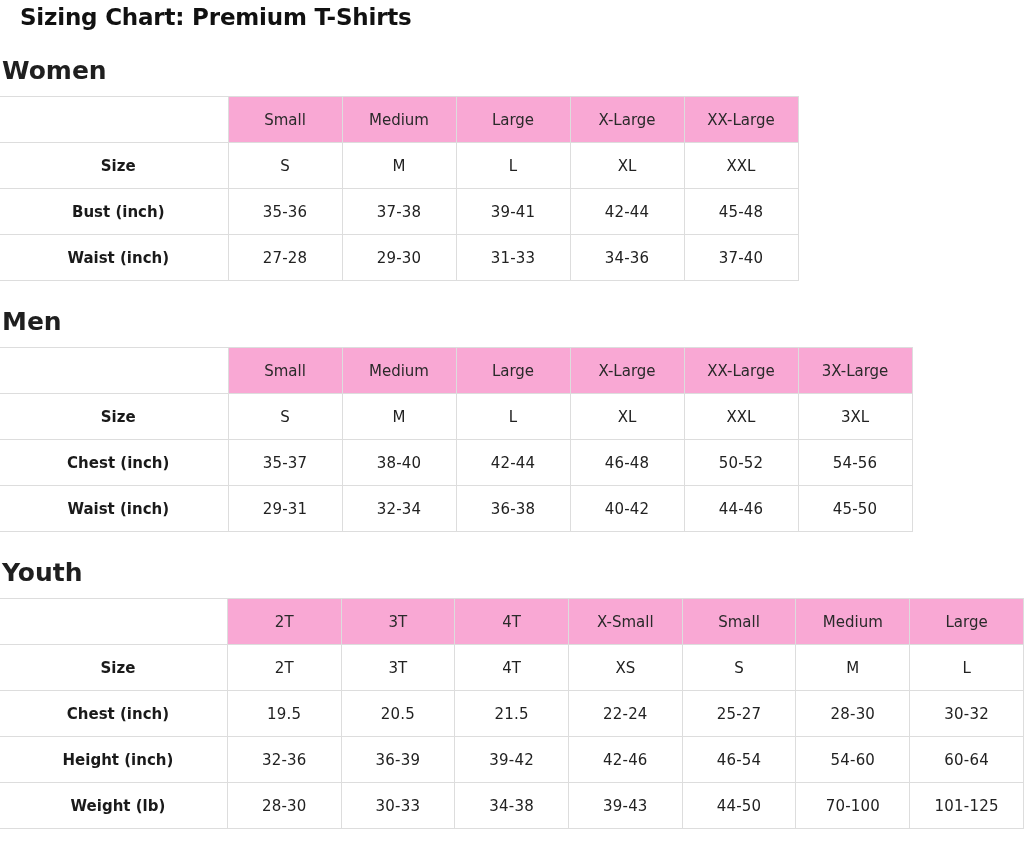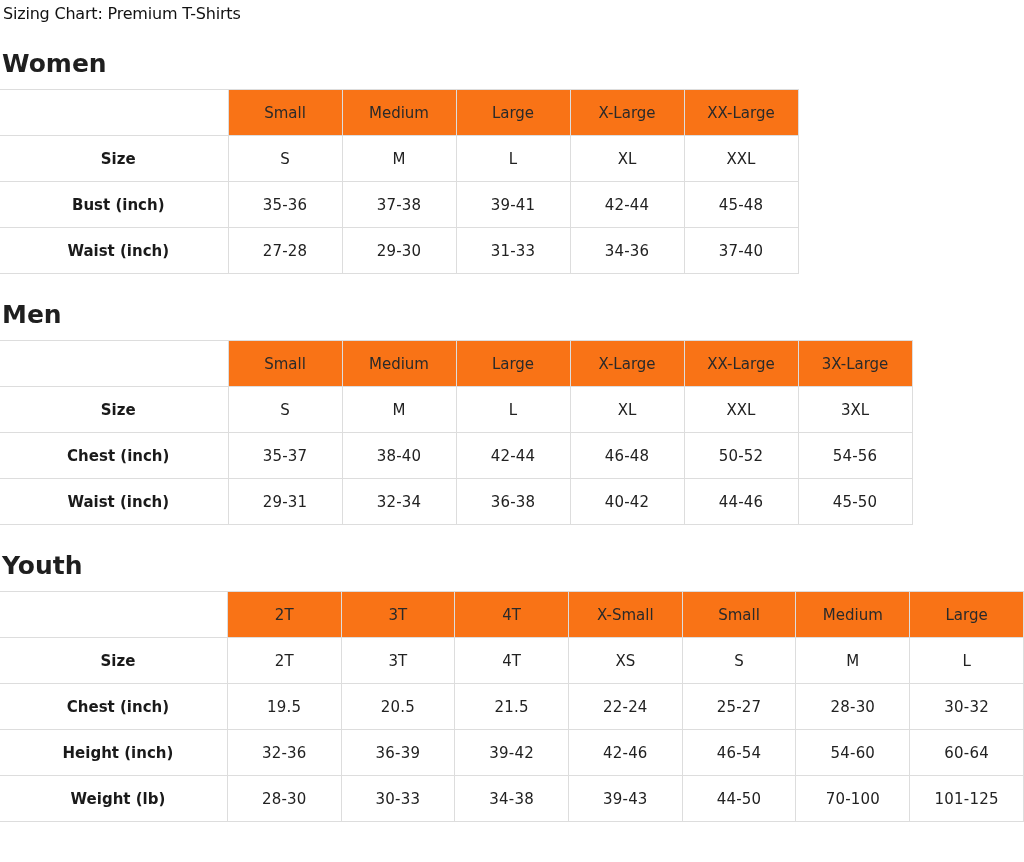--- a/index.html
+++ b/index.html
@@ -12,24 +12,24 @@
     font-family: "DejaVu Sans", sans-serif;
     color: #1a1a1a;
     -webkit-font-smoothing: antialiased;
   }
   .page {
     width: 1024px;
     box-sizing: border-box;
     padding: 0 0 6px 0;
   }
   .doc-title {
-    font-size: 16px;
-    font-weight: normal;
+    font-size: 23px;
+    font-weight: bold;
     color: #111111;
-    margin: 4px 0 0 3px;
+    margin: 4px 0 0 20px;
     letter-spacing: -0.2px;
   }
   .section {
     margin: 0;
   }
   .section-heading {
     font-size: 25px;
     font-weight: bold;
     color: #1f1f1f;
     margin: 26px 0 11px 2px;
@@ -47,21 +47,21 @@
     text-align: center;
     vertical-align: middle;
     color: #222222;
     padding: 0 4px;
   }
   table.size-table td.corner {
     background: #ffffff;
     border-left: none;
   }
   table.size-table tr.head-row td {
-    background: #f97316;
+    background: #f9a8d4;
     color: #2a2a2a;
     font-weight: normal;
   }
   table.size-table tr.head-row td.corner {
     background: #ffffff;
   }
   table.size-table td.rowlabel {
     text-align: center;
     font-weight: bold;
     padding-left: 13px;

